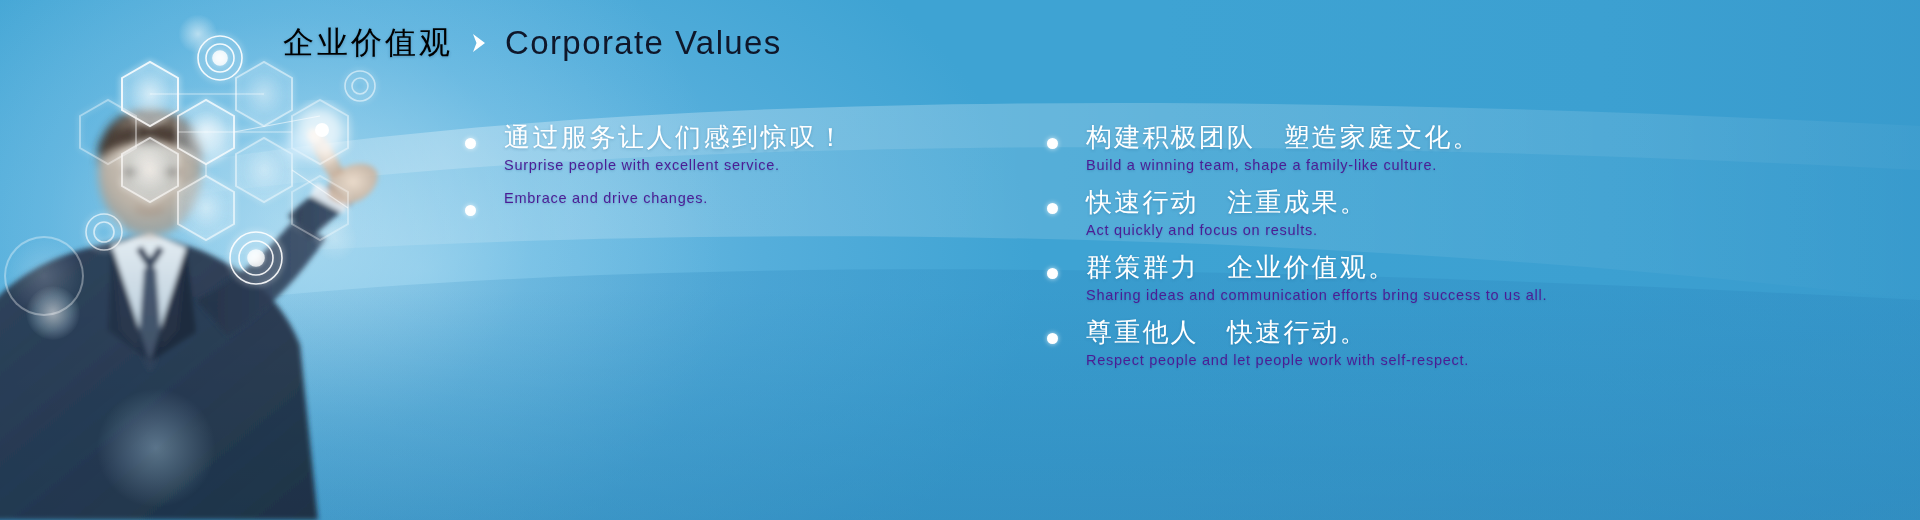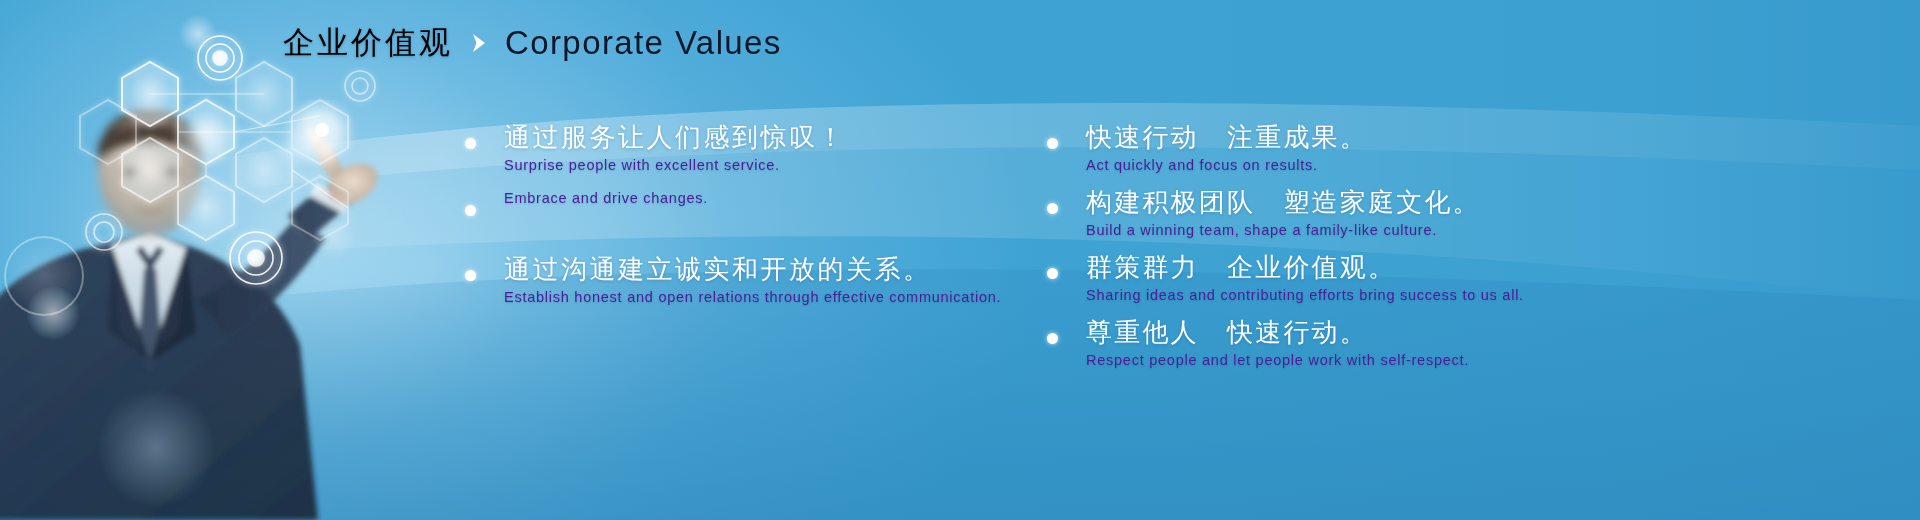--- a/index.html
+++ b/index.html
@@ -279,49 +279,42 @@
             <div class="v-cn">通过服务让人们感到惊叹！</div>
             <div class="v-en">Surprise people with excellent service.</div>
           </div>
         </div>
         <div class="value-item">
           <span class="bullet"></span>
           <div class="texts">
             <div class="v-en">Embrace and drive changes.</div>
           </div>
         </div>
-        <div class="value-item">
-          <span class="bullet"></span>
-          <div class="texts">
-            <div class="v-cn">通过沟通建立诚实和开放的关系。</div>
-            <div class="v-en">Establish honest and open relations through effective communication.</div>
-          </div>
-        </div>
       </div>
 
       <div class="col col-right">
+        <div class="value-item">
+          <span class="bullet"></span>
+          <div class="texts">
+            <div class="v-cn">构建积极团队　塑造家庭文化。</div>
+            <div class="v-en">Build a winning team, shape a family-like culture.</div>
+          </div>
+        </div>
         <div class="value-item">
           <span class="bullet"></span>
           <div class="texts">
             <div class="v-cn">快速行动　注重成果。</div>
             <div class="v-en">Act quickly and focus on results.</div>
           </div>
         </div>
         <div class="value-item">
           <span class="bullet"></span>
           <div class="texts">
-            <div class="v-cn">构建积极团队　塑造家庭文化。</div>
-            <div class="v-en">Build a winning team, shape a family-like culture.</div>
-          </div>
-        </div>
-        <div class="value-item">
-          <span class="bullet"></span>
-          <div class="texts">
             <div class="v-cn">群策群力　企业价值观。</div>
-            <div class="v-en">Sharing ideas and contributing efforts bring success to us all.</div>
+            <div class="v-en">Sharing ideas and communication efforts bring success to us all.</div>
           </div>
         </div>
         <div class="value-item">
           <span class="bullet"></span>
           <div class="texts">
             <div class="v-cn">尊重他人　快速行动。</div>
             <div class="v-en">Respect people and let people work with self-respect.</div>
           </div>
         </div>
       </div>

